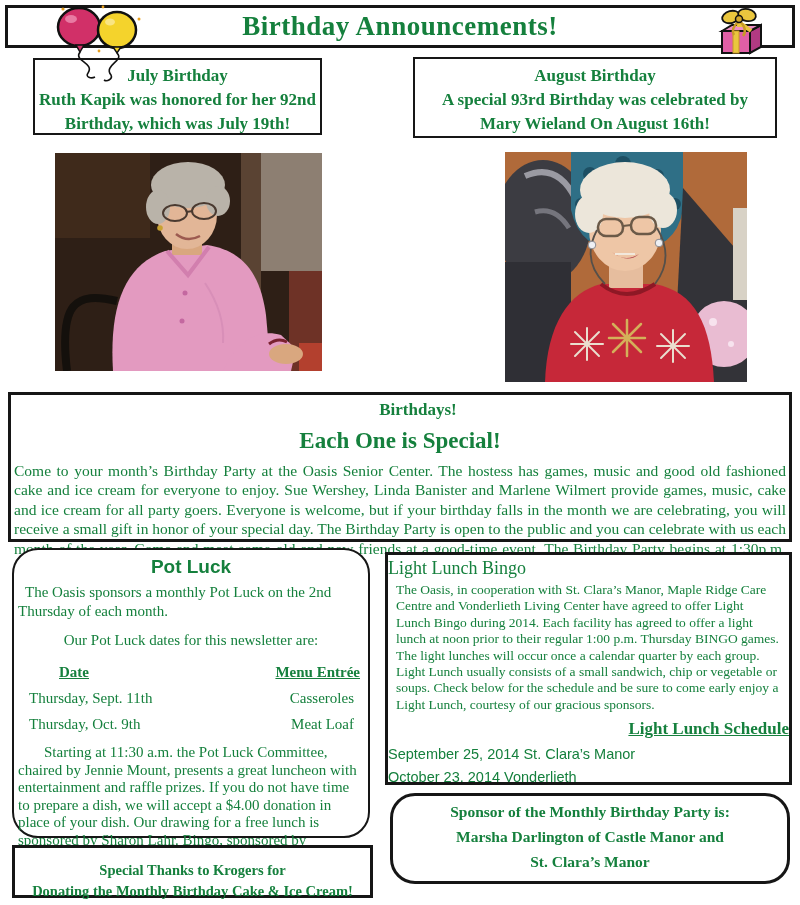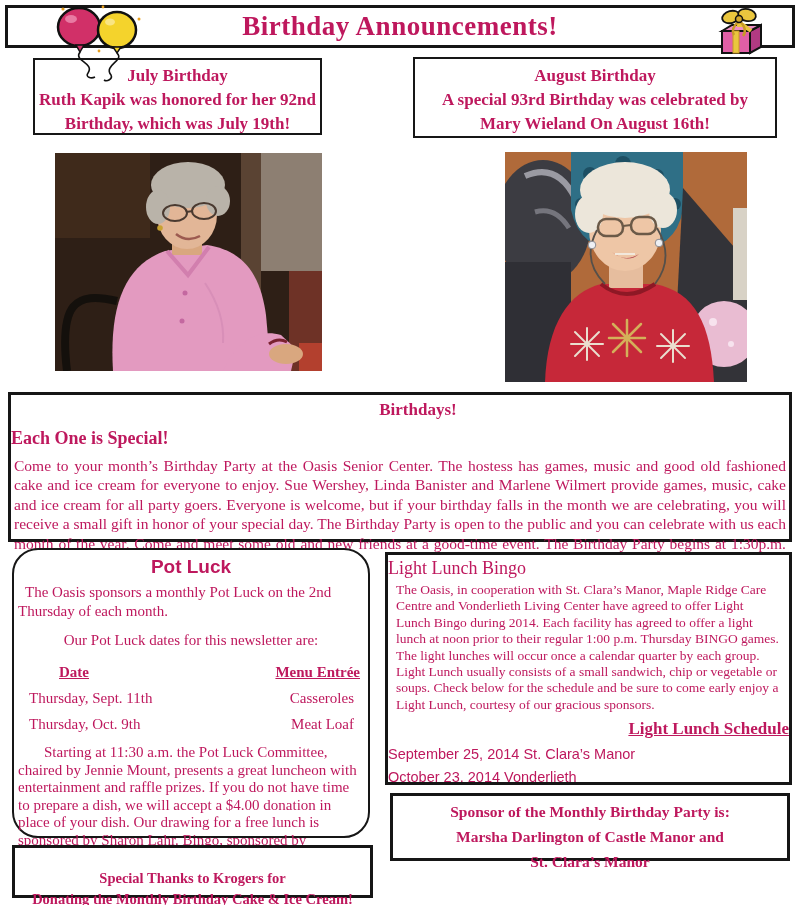--- a/index.html
+++ b/index.html
@@ -1,18 +1,18 @@
 <!DOCTYPE html>
 <html><head>
 <meta charset="utf-8">
 <style>
   html,body { margin:0; padding:0; background:#ffffff; }
   .page {
     position:relative; width:800px; height:905px; background:#ffffff;
-    font-family:"Liberation Serif", serif; color:#be185d; overflow:hidden;
+    font-family:"Liberation Serif", serif; color:#15803d; overflow:hidden;
   }
   .box { position:absolute; background:#ffffff; box-sizing:border-box; border:2px solid #161616; }
 
   
   .header { left:5px; top:5px; width:790px; height:43px; border-width:3px; }
   .header-title {
     text-align:center; font-weight:bold; font-size:27px; line-height:36px;
     letter-spacing:0.5px;
   }
   .balloons-wrap { position:absolute; left:55px; top:3px; width:100px; height:80px; z-index:4; }
@@ -24,21 +24,21 @@
   .announce-line { text-align:center; font-weight:bold; font-size:17px; line-height:24px; }
 
   
   .photo { position:absolute; display:block; }
   .photo-july { left:55px; top:153px; width:267px; height:218px; }
   .photo-august { left:505px; top:152px; width:242px; height:230px; }
 
   
   .birthdays-box { left:8px; top:392px; width:784px; height:150px; border-width:3px; }
   .birthdays-title { text-align:center; font-weight:bold; font-size:17px; margin-top:5px;margin-left:36px; }
-  .birthdays-subtitle { font-weight:bold; font-size:18px; margin-top:8px; }
+  .birthdays-subtitle { text-align:center; font-weight:bold; font-size:23px; margin-top:8px; }
   .birthdays-body {
     font-size:15.5px; line-height:19.4px; text-align:justify;
     margin:7px 3px 0 3px;
   }
 
   
   .potluck-box { left:12px; top:548px; width:358px; height:290px; font-size:15px;border-radius:26px; }
   .potluck-title {
     font-family:"Liberation Sans", sans-serif; font-weight:bold; font-size:19px;
     text-align:center; margin-top:6px;
@@ -47,38 +47,38 @@
   .potluck-dates-label { text-align:center; margin-top:11px; }
   .potluck-table { margin:10px 0 0 0;padding-left:9px; }
   .pt-row { display:flex; justify-content:space-between; line-height:26px; }
   .pt-head .pt-date { margin-left:36px; font-weight:bold; text-decoration:underline; }
   .pt-head .pt-entree { margin-right:8px; font-weight:bold; text-decoration:underline; }
   .pt-data .pt-date { margin-left:6px; }
   .pt-data .pt-entree { margin-right:14px; }
   .potluck-body { margin:7px 5px 0 4px; line-height:17.6px; text-indent:26px; }
 
   
-  .krogers-box { left:12px; top:845px; width:361px; height:53px; border-width:3px; padding-top:20px; }
+  .krogers-box { left:12px; top:845px; width:361px; height:53px; border-width:3px; padding-top:12px; }
   .krogers-line { text-align:center; font-weight:bold; font-size:14.5px; line-height:21px; }
 
   
   .bingo-box { left:385px; top:552px; width:407px; height:233px; border-width:3px; overflow:hidden; }
   .bingo-title { text-align:left; font-weight:normal; font-size:18px; margin-top:3px; }
   .bingo-body { font-size:13.5px; line-height:16.4px; margin:3px 8px 0 8px; text-align:left; }
   .bingo-schedule-title {
     text-align:right; font-weight:bold; font-size:17px;
     text-decoration:underline; margin-top:6px;
   }
   .bingo-schedule-line {
     text-align:left; font-family:"Liberation Sans", sans-serif;
     font-weight:normal; font-size:14.5px; margin-top:7px;
   }
 
   
-  .sponsor-box { left:390px; top:793px; width:400px; height:68px; border-width:3px; padding-top:3px; }
+  .sponsor-box { left:390px; top:793px; width:400px; height:91px; border-width:3px; padding-top:3px;border-radius:25px; }
   .sponsor-line { text-align:center; font-weight:bold; font-size:15.5px; line-height:25px; }
 </style>
 </head>
 <body>
 
 <div class="page">
 
   <div class="box header">
     <div class="header-title">Birthday Announcements!</div>
   </div>

